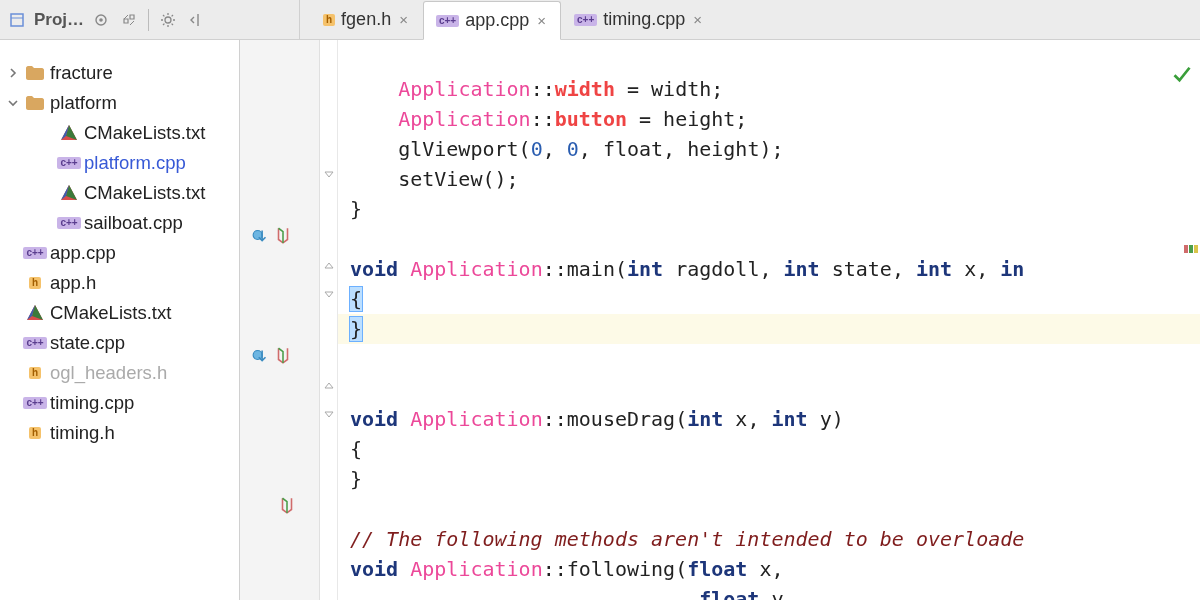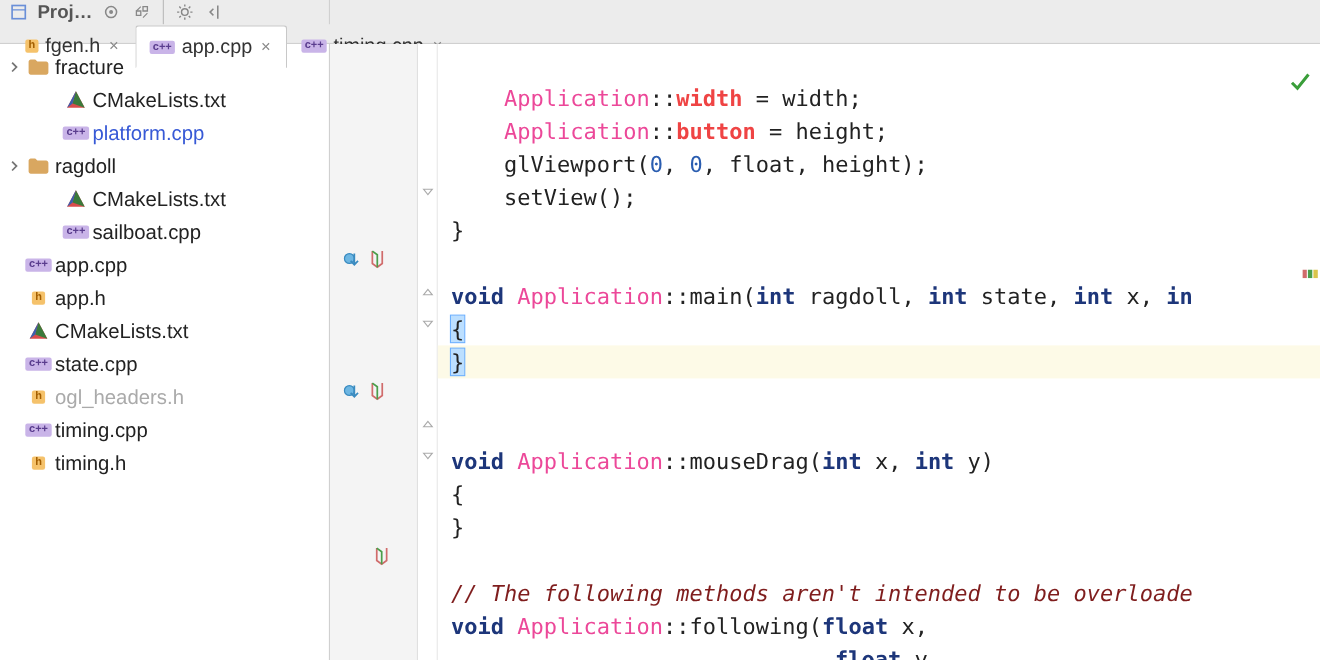--- a/index.html
+++ b/index.html
@@ -12,21 +12,20 @@
   overflow: hidden;
   display: flex;
   flex-direction: column;
 }
 .topbar {
   height: 40px;
   display: flex;
   align-items: stretch;
   background: #ececec;
   border-bottom: 1px solid #d0d0d0;
-  flex-direction: column;
 }
 .sidebar-header {
   width: 300px;
   display: flex;
   align-items: center;
   padding: 0 6px;
   gap: 6px;
   border-right: 1px solid #d0d0d0;
 }
 .sidebar-header .title {
@@ -89,25 +88,25 @@
   color: #888;
   font-size: 15px;
   padding: 0 2px;
 }
 .main {
   flex: 1;
   display: flex;
   overflow: hidden;
 }
 .sidebar {
-  width: 300px;
+  width: 240px;
   border-right: 1px solid #d0d0d0;
   background: #fff;
   overflow-y: auto;
-  padding-top: 6px;
+  padding-top: 18px;
 }
 .tree-row {
   display: flex;
   align-items: center;
   height: 30px;
   padding-left: 6px;
   gap: 4px;
   font-size: 18.5px;
   color: #222;
   white-space: nowrap;
@@ -271,50 +270,50 @@
             <path d="M3 1l4 4-4 4" fill="none" stroke="#777" stroke-width="1.6"></path>
           </svg>
         </span>
         <span class="tree-icon">
           <svg width="20" height="16" viewBox="0 0 20 16">
             <path class="folder-svg" d="M1 3c0-1 1-2 2-2h4l2 2h8c1 0 2 1 2 2v8c0 1-1 2-2 2H3c-1 0-2-1-2-2z"></path>
           </svg>
         </span>
         <span>fracture</span>
       </div>
+      <div class="tree-row" style="padding-left: 6px;">
+        <span class="tree-arrow">
+          <svg viewBox="0 0 10 10">
+            <path d="M1 3l4 4 4-4" fill="none" stroke="#777" stroke-width="1.6"></path>
+          </svg>
+        </span>
+        <span class="tree-icon">
+          <svg width="20" height="16" viewBox="0 0 20 16">
+            <path class="folder-svg" d="M1 3c0-1 1-2 2-2h4l2 2h8c1 0 2 1 2 2v8c0 1-1 2-2 2H3c-1 0-2-1-2-2z"></path>
+          </svg>
+        </span>
+        <span>platform</span>
+      </div>
       <div class="tree-row" style="padding-left: 40px;">
         <span class="tree-arrow"></span>
         <span class="tree-icon">
           <svg class="cmake-tri" viewBox="0 0 18 18">
             <path d="M9 1L1 16h16z" fill="#d94c4c"></path>
             <path d="M9 1l-3 11 11 4z" fill="#3b7a3b"></path>
             <path d="M9 1L1 16l5-4z" fill="#3a5fb0"></path>
           </svg>
         </span>
         <span>CMakeLists.txt</span>
       </div>
       <div class="tree-row sel" style="padding-left: 40px;">
         <span class="tree-arrow"></span>
         <span class="tree-icon">
           <span class="file-badge-sm badge-cpp">c++</span>
         </span>
         <span>platform.cpp</span>
-      </div>
-      <div class="tree-row" style="padding-left: 6px;">
-        <span class="tree-arrow">
-          <svg viewBox="0 0 10 10">
-            <path d="M3 1l4 4-4 4" fill="none" stroke="#777" stroke-width="1.6"></path>
-          </svg>
-        </span>
-        <span class="tree-icon">
-          <svg width="20" height="16" viewBox="0 0 20 16">
-            <path class="folder-svg" d="M1 3c0-1 1-2 2-2h4l2 2h8c1 0 2 1 2 2v8c0 1-1 2-2 2H3c-1 0-2-1-2-2z"></path>
-          </svg>
-        </span>
-        <span>ragdoll</span>
       </div>
       <div class="tree-row" style="padding-left: 40px;">
         <span class="tree-arrow"></span>
         <span class="tree-icon">
           <svg class="cmake-tri" viewBox="0 0 18 18">
             <path d="M9 1L1 16h16z" fill="#d94c4c"></path>
             <path d="M9 1l-3 11 11 4z" fill="#3b7a3b"></path>
             <path d="M9 1L1 16l5-4z" fill="#3a5fb0"></path>
           </svg>
         </span>

